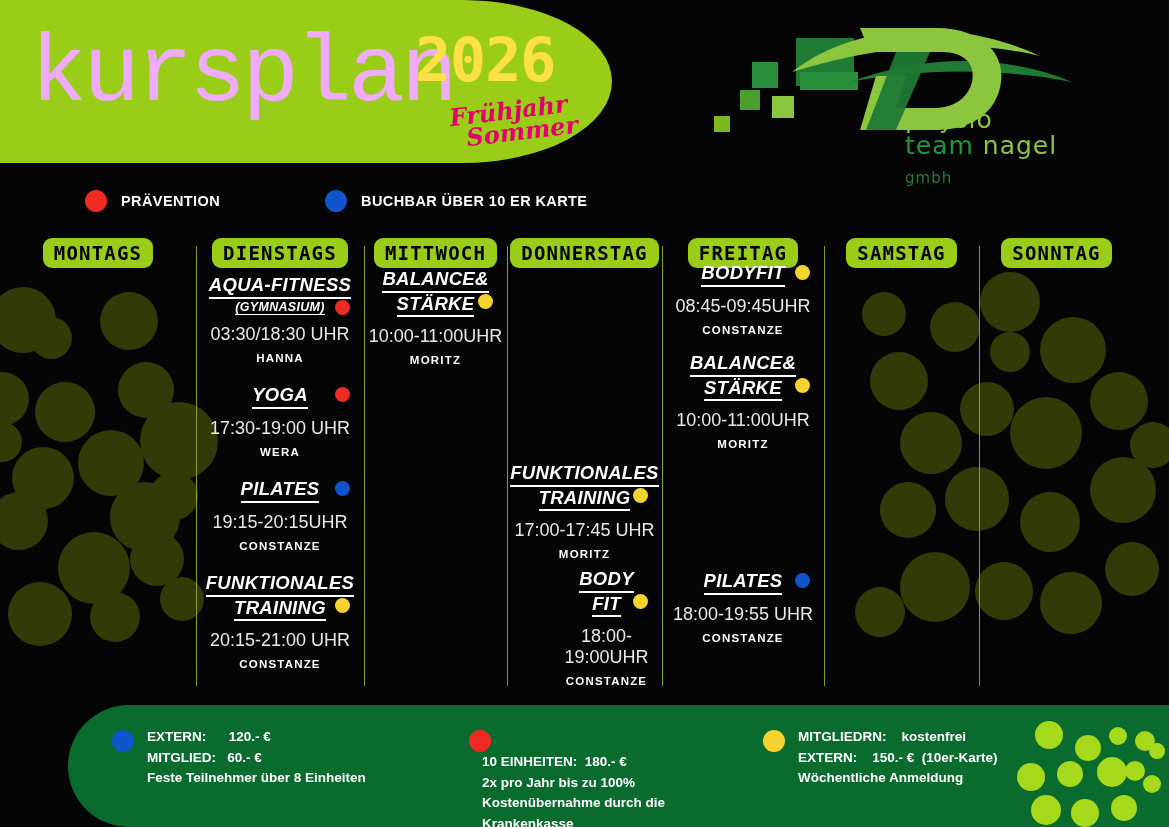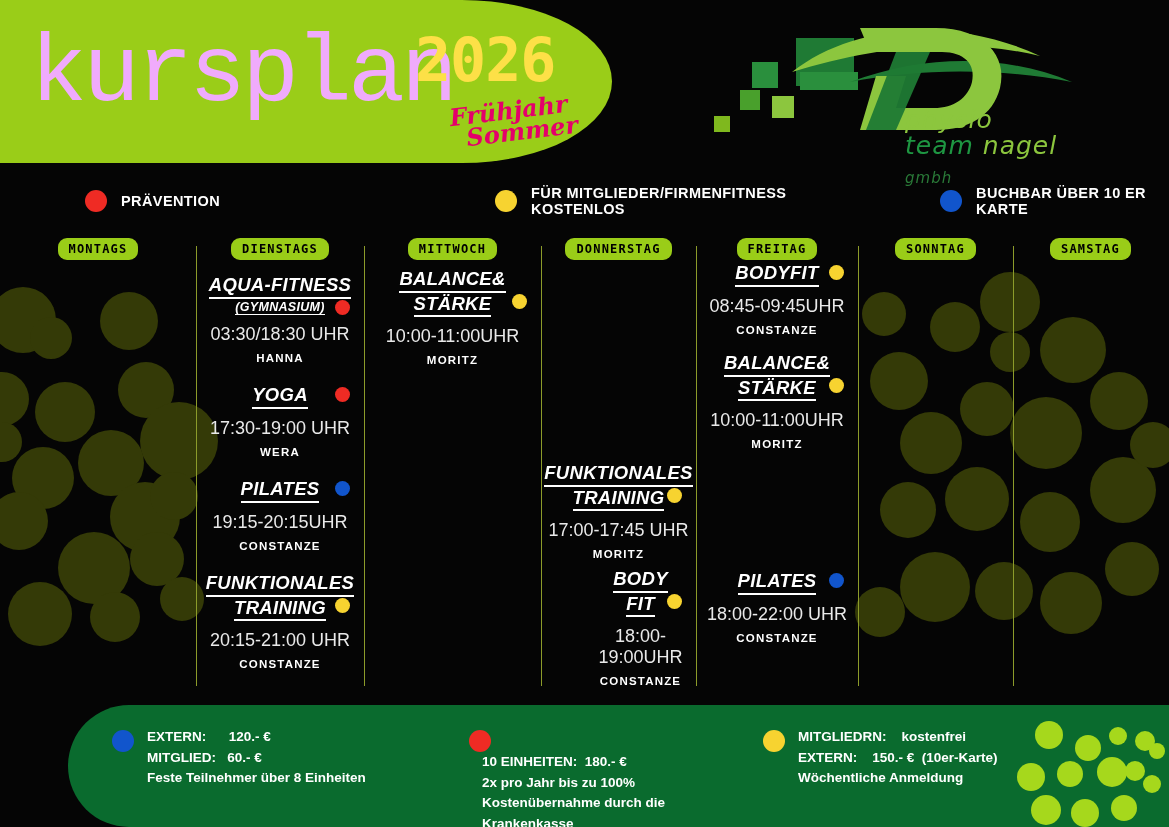--- a/index.html
+++ b/index.html
@@ -15,21 +15,21 @@
   .year{position:absolute;left:415px;top:30px;font-family:"DejaVu Sans Mono",monospace;
     font-size:60px;font-weight:700;color:#fde047;letter-spacing:-1px;line-height:1;}
   .season{position:absolute;left:425px;top:100px;width:170px;text-align:center;
     font-family:"DejaVu Serif",serif;font-style:italic;font-weight:700;color:#e4006b;
     font-size:24px;line-height:0.92;transform:rotate(-7deg);}
   .season .s2{display:block;margin-left:22px;}
 
   
   .logo{position:absolute;left:700px;top:12px;width:400px;height:150px;}
   .logo svg{position:absolute;left:0;top:0;}
-  .logo-text{position:absolute;left:205px;top:95px;font-family:"DejaVu Sans",sans-serif;font-style:italic;}
+  .logo-text{position:absolute;left:205px;top:95px;font-family:"DejaVu Sans",sans-serif;}
   .logo-physio{font-size:25px;color:#8cc63e;letter-spacing:1px;line-height:1;}
   .logo-team{font-size:25px;color:#1e9642;letter-spacing:1px;line-height:1.15;}
   .logo-nagel{color:#8cc63e;}
   .logo-gmbh{font-size:15px;color:#2a7a38;letter-spacing:1px;}
 
   
   .legend{position:relative;height:62px;display:flex;align-items:center;padding-left:85px;}
   .legend-item{display:flex;align-items:center;}
   .legend-item.i2{margin-left:275px;}
   .legend-item.i3{margin-left:105px;}
@@ -41,21 +41,21 @@
 
   
   .gridwrap{position:relative;height:460px;width:100%;}
   .bg-dots{position:absolute;inset:0;overflow:hidden;}
   .bg-dots i{position:absolute;border-radius:50%;background:#343a07;display:block;}
   .cols{position:absolute;inset:0;display:flex;}
   .col{position:relative;flex:0 0 auto;}
   .divider{position:absolute;top:14px;bottom:6px;width:1px;background:#8c9b2a;}
   .dayhdr{position:absolute;top:6px;left:0;right:0;text-align:center;}
   .daybadge{display:inline-block;background:#9acd18;color:#000;border-radius:9px;
-    padding:4px 11px 4px 11px;font-family:"DejaVu Sans Mono",monospace;font-size:12px;
+    padding:4px 11px 4px 11px;font-family:"DejaVu Sans Mono",monospace;font-size:19px;
     font-weight:700;letter-spacing:1.2px;}
   .events{position:absolute;top:0;left:0;right:0;bottom:0;}
   .ev{position:absolute;left:0;right:0;text-align:center;}
   .ev .ttl{position:relative;display:block;color:#fff;font-size:18.5px;font-weight:700;
     font-style:italic;letter-spacing:.3px;line-height:1.22;}
   .ev .ttl span.u{border-bottom:2px solid #fff;display:inline-block;padding-bottom:0px;}
   .ev .sub{display:block;color:#fff;font-size:12.5px;font-weight:700;font-style:italic;
     letter-spacing:.3px;margin-top:1px;}
   .ev .sub span.u{border-bottom:1.5px solid #fff;display:inline-block;}
   .ev .time{display:block;color:#e9e9e9;font-size:18px;font-weight:400;letter-spacing:0px;
@@ -110,24 +110,20 @@
         <div class="logo-physio">physio</div>
         <div class="logo-team"><span>team </span><span class="logo-nagel">nagel</span><span class="logo-gmbh"> gmbh</span></div>
       </div>
     </div>
   </div>
 
   <div class="legend">
     <div class="legend-item i1">
       <span class="dot red"></span>
       <span class="lbl">PRÄVENTION</span>
-    </div>
-    <div class="legend-item i2">
-      <span class="dot yellow"></span>
-      <span class="lbl">FÜR MITGLIEDER/FIRMENFITNESS KOSTENLOS</span>
     </div>
     <div class="legend-item i3">
       <span class="dot blue"></span>
       <span class="lbl">BUCHBAR ÜBER 10 ER KARTE</span>
     </div>
   </div>
 
   <div class="gridwrap">
     <div class="bg-dots" id="bgdots">
         <i style="left: -10px; top: 55px; width: 66px; height: 66px;"></i>
@@ -199,21 +195,21 @@
               <span class="edot blue" style="background: rgb(17, 85, 204); right: 14px; top: 3px;"></span>
             </div>
             <div class="ev" style="top: 340px;">
               <span class="ttl"><span class="u">FUNKTIONALES </span><br><span class="u">TRAINING</span></span>
               <span class="time">20:15-21:00 UHR</span>
               <span class="who">CONSTANZE</span>
               <span class="edot yellow" style="background: rgb(247, 211, 48); right: 14px; top: 26px;"></span>
             </div>
           </div>
         </div>
-        <div class="col" style="width: 143px; padding-left: 34px;">
+        <div class="col" style="width: 143px;">
           <div class="divider" style="left: 0px;"></div>
           <div class="dayhdr"><span class="daybadge">MITTWOCH</span></div>
           <div class="events">
             <div class="ev" style="top: 36px;">
               <span class="ttl"><span class="u">BALANCE&amp; </span><br><span class="u">STÄRKE</span></span>
               <span class="time">10:00-11:00UHR</span>
               <span class="who">MORITZ</span>
               <span class="edot yellow" style="background: rgb(247, 211, 48); right: 14px; top: 26px;"></span>
             </div>
           </div>
@@ -247,34 +243,34 @@
               <span class="edot yellow" style="background: rgb(247, 211, 48); right: 14px; top: 3px;"></span>
             </div>
             <div class="ev" style="top: 120px;">
               <span class="ttl"><span class="u">BALANCE&amp; </span><br><span class="u">STÄRKE</span></span>
               <span class="time">10:00-11:00UHR</span>
               <span class="who">MORITZ</span>
               <span class="edot yellow" style="background: rgb(247, 211, 48); right: 14px; top: 26px;"></span>
             </div>
             <div class="ev" style="top: 338px;">
               <span class="ttl"><span class="u">PILATES</span></span>
-              <span class="time">18:00-22:00 UHR</span>
+              <span class="time">18:00-19:55 UHR</span>
               <span class="who">CONSTANZE</span>
               <span class="edot blue" style="background: rgb(17, 85, 204); right: 14px; top: 3px;"></span>
             </div>
           </div>
         </div>
         <div class="col" style="width: 155px;">
           <div class="divider" style="left: 0px;"></div>
+          <div class="dayhdr"><span class="daybadge">SAMSTAG</span></div>
+          <div class="events"></div>
+        </div>
+        <div class="col" style="width: 155px;">
+          <div class="divider" style="left: 0px;"></div>
           <div class="dayhdr"><span class="daybadge">SONNTAG</span></div>
-          <div class="events"></div>
-        </div>
-        <div class="col" style="width: 155px;">
-          <div class="divider" style="left: 0px;"></div>
-          <div class="dayhdr"><span class="daybadge">SAMSTAG</span></div>
           <div class="events"></div>
         </div>
       </div>
   </div>
 
   <div class="footer">
     <div class="fbox fb1">
       <span class="dot blue"></span>
       <div class="ftxt" id="f0">
           <div class="row">EXTERN:      120.- €</div>

